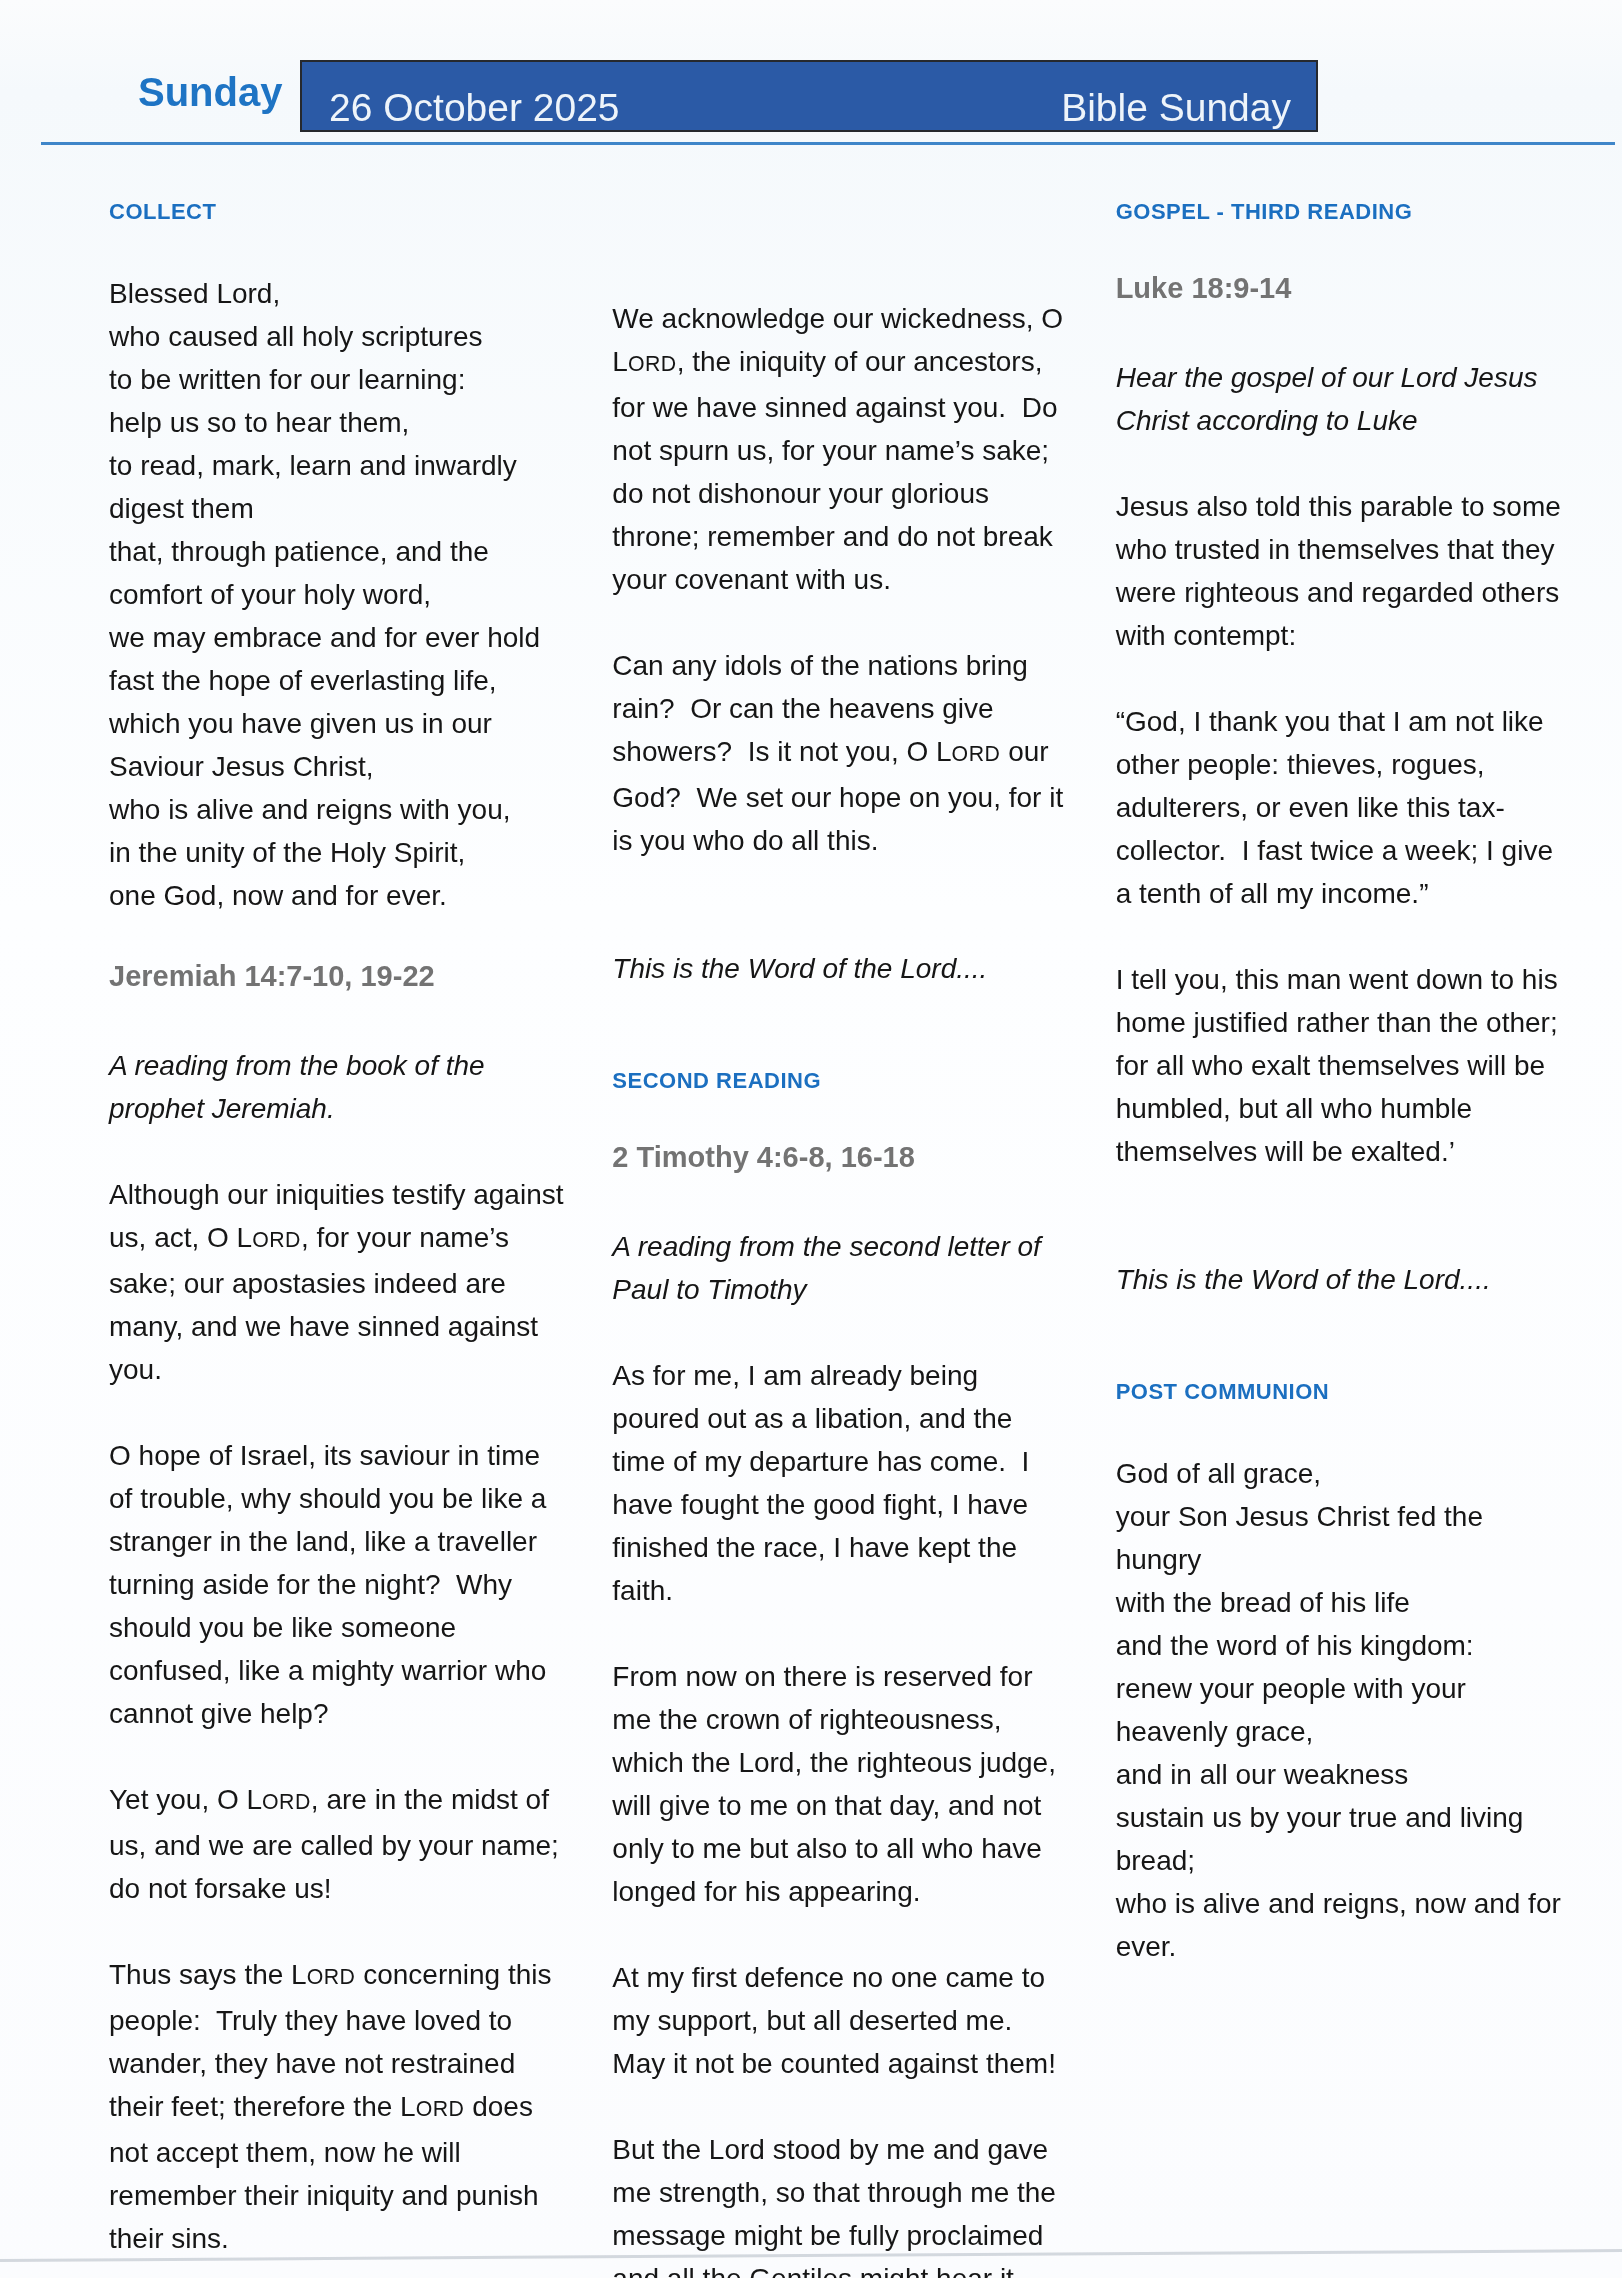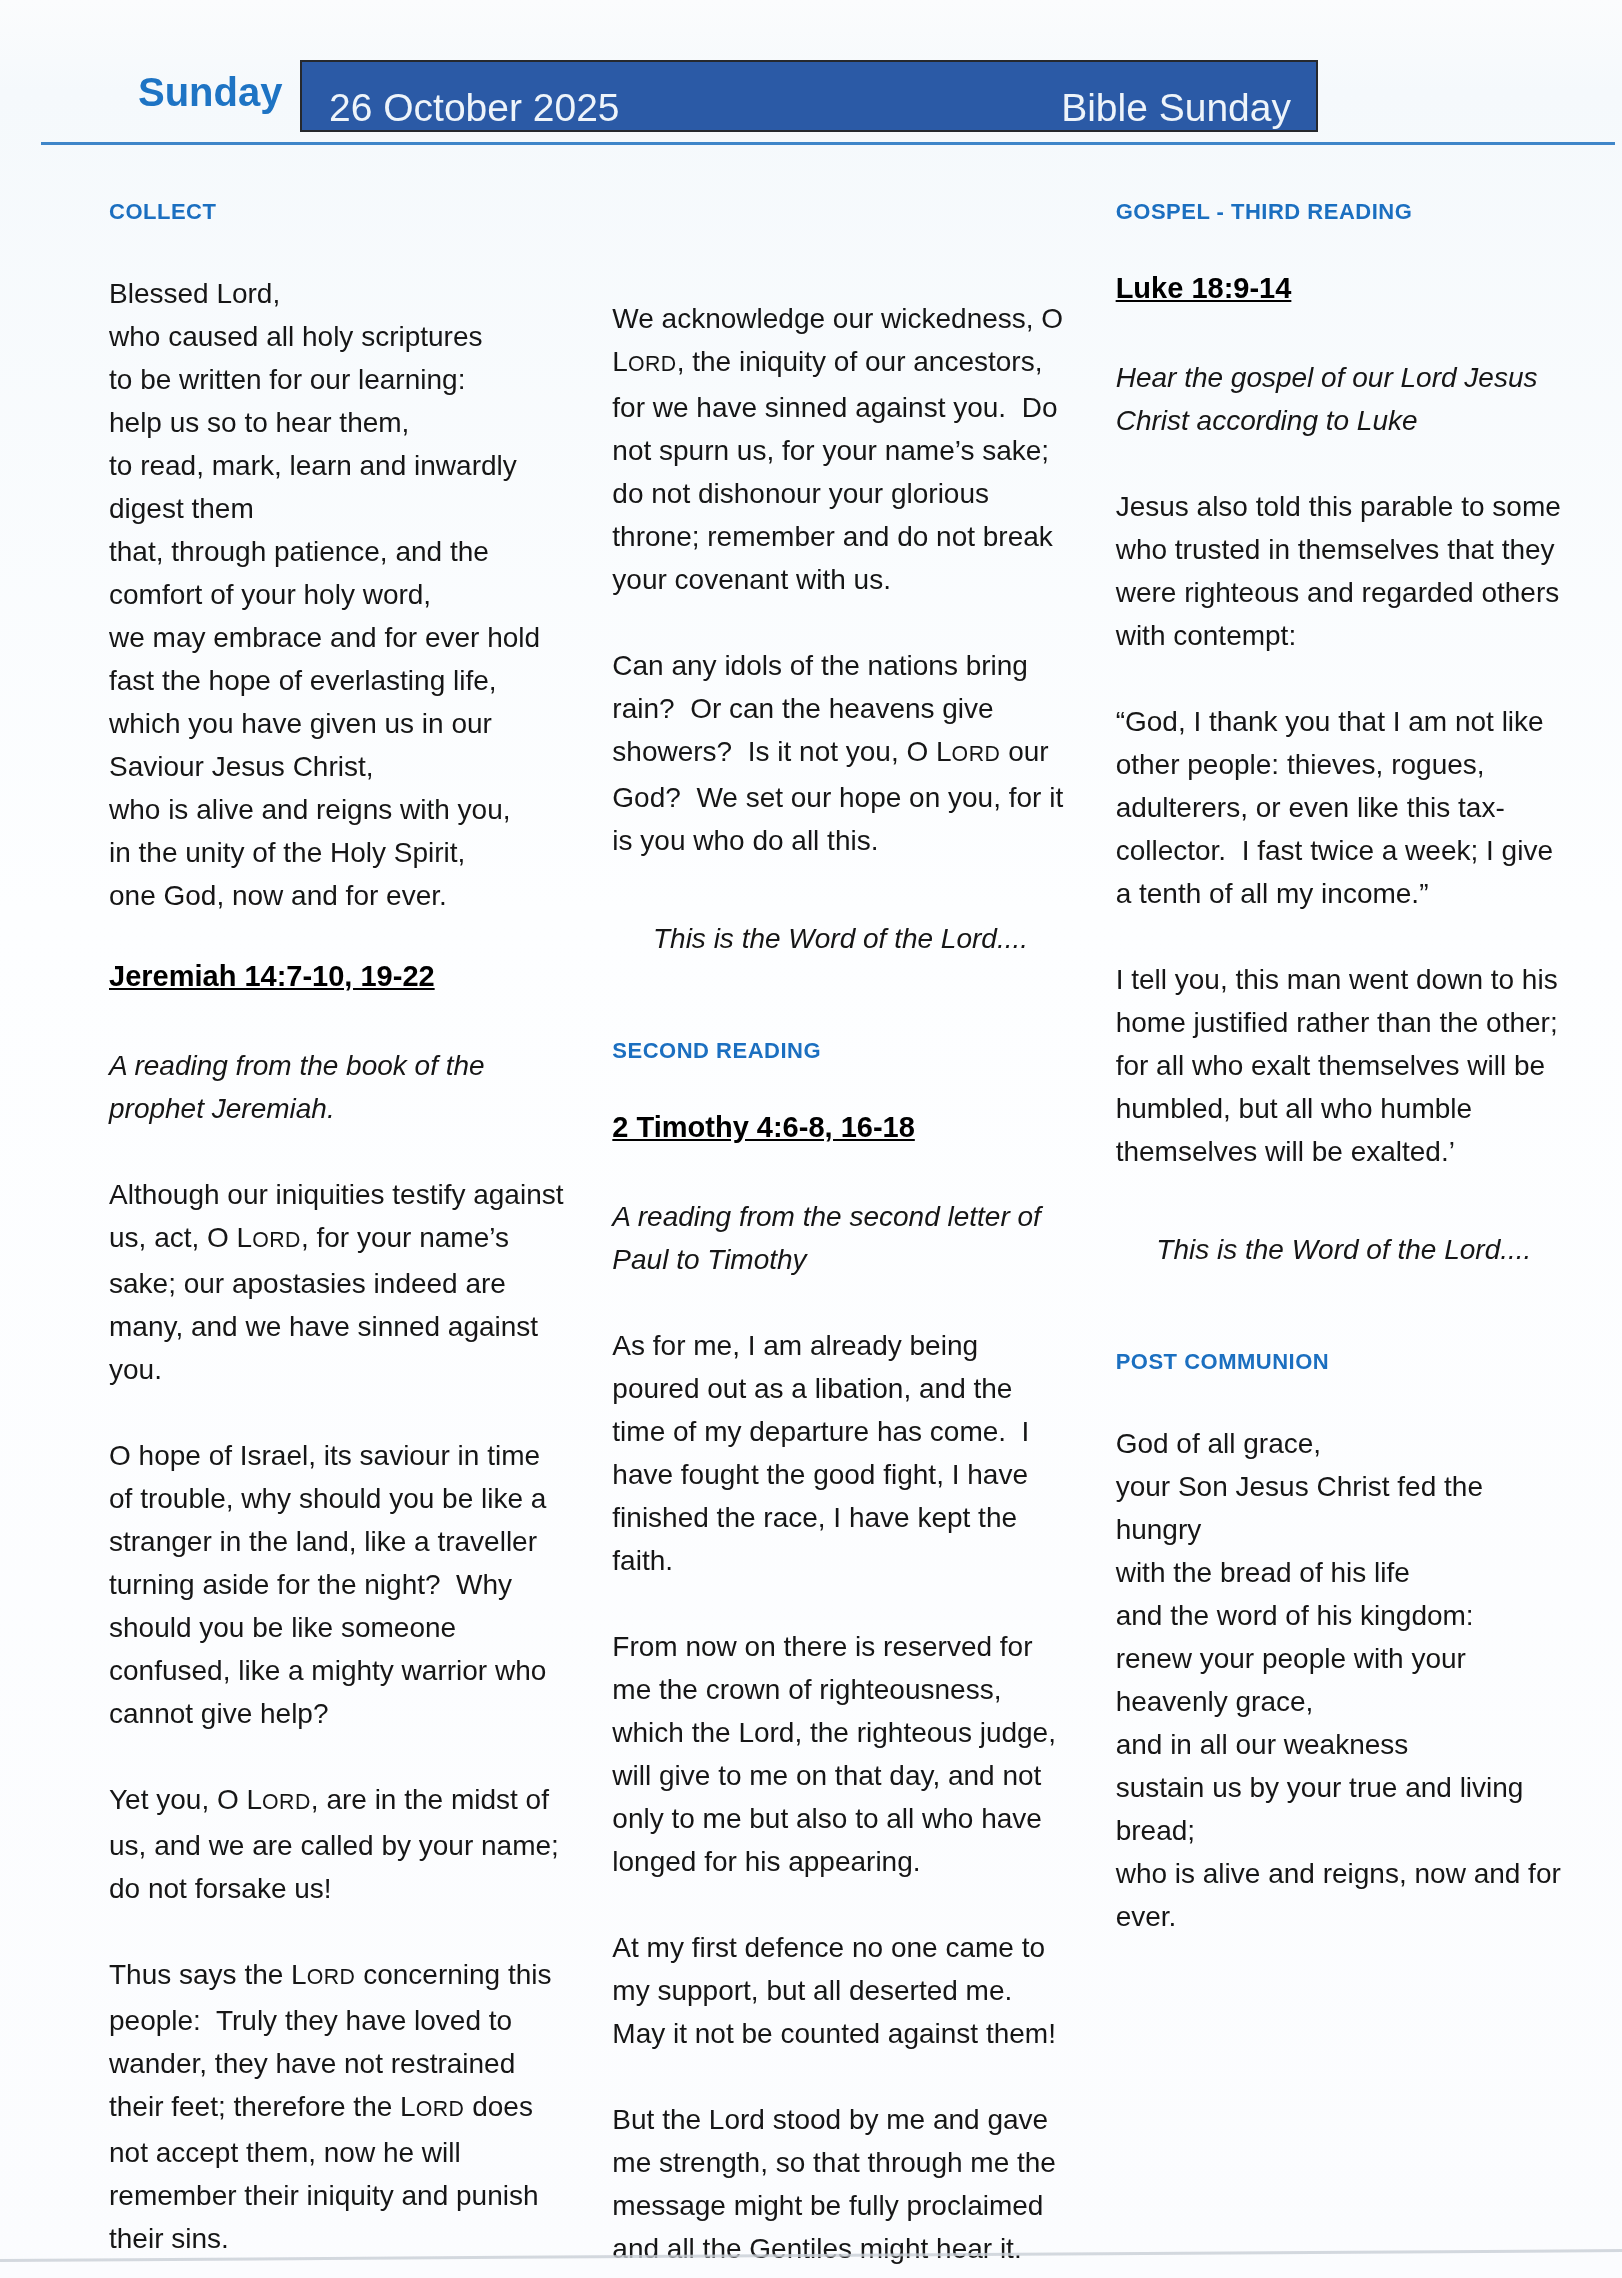--- a/index.html
+++ b/index.html
@@ -38,31 +38,30 @@
     padding:53px 51px 0 109px;
     box-sizing:border-box;
   }
   .col{min-width:0;}
   .section-heading{
     font-size:22px;font-weight:bold;color:#1b6fc0;
     margin:0 0 47px 0;letter-spacing:0.5px;
   }
   .section-heading.spaced{margin-top:78px;}
   .ref{
-    font-size:29px;font-weight:bold;color:#000000;
+    font-size:29px;font-weight:bold;color:#737373;
     margin:0 0 51px 0;
-    text-decoration:underline;
   }
   .para{
     font-size:28px;line-height:43px;
     margin:0 0 43px 0;
     white-space:pre-wrap;
   }
   .intro{font-style:italic;}
-  .response{font-style:italic;margin-top:55px;text-align:center;}
+  .response{font-style:italic;margin-top:85px;}
   .col2-offset{margin-top:98px;}
   .sc{font-size:0.76em;letter-spacing:0.5px;}
   
   .page-edge-line{
     position:absolute;left:0;bottom:21.5px;width:1623px;height:2.9px;
     background:#c9ced6;
     transform:rotate(-0.35deg);
     opacity:0.8;
   }
 </style>

